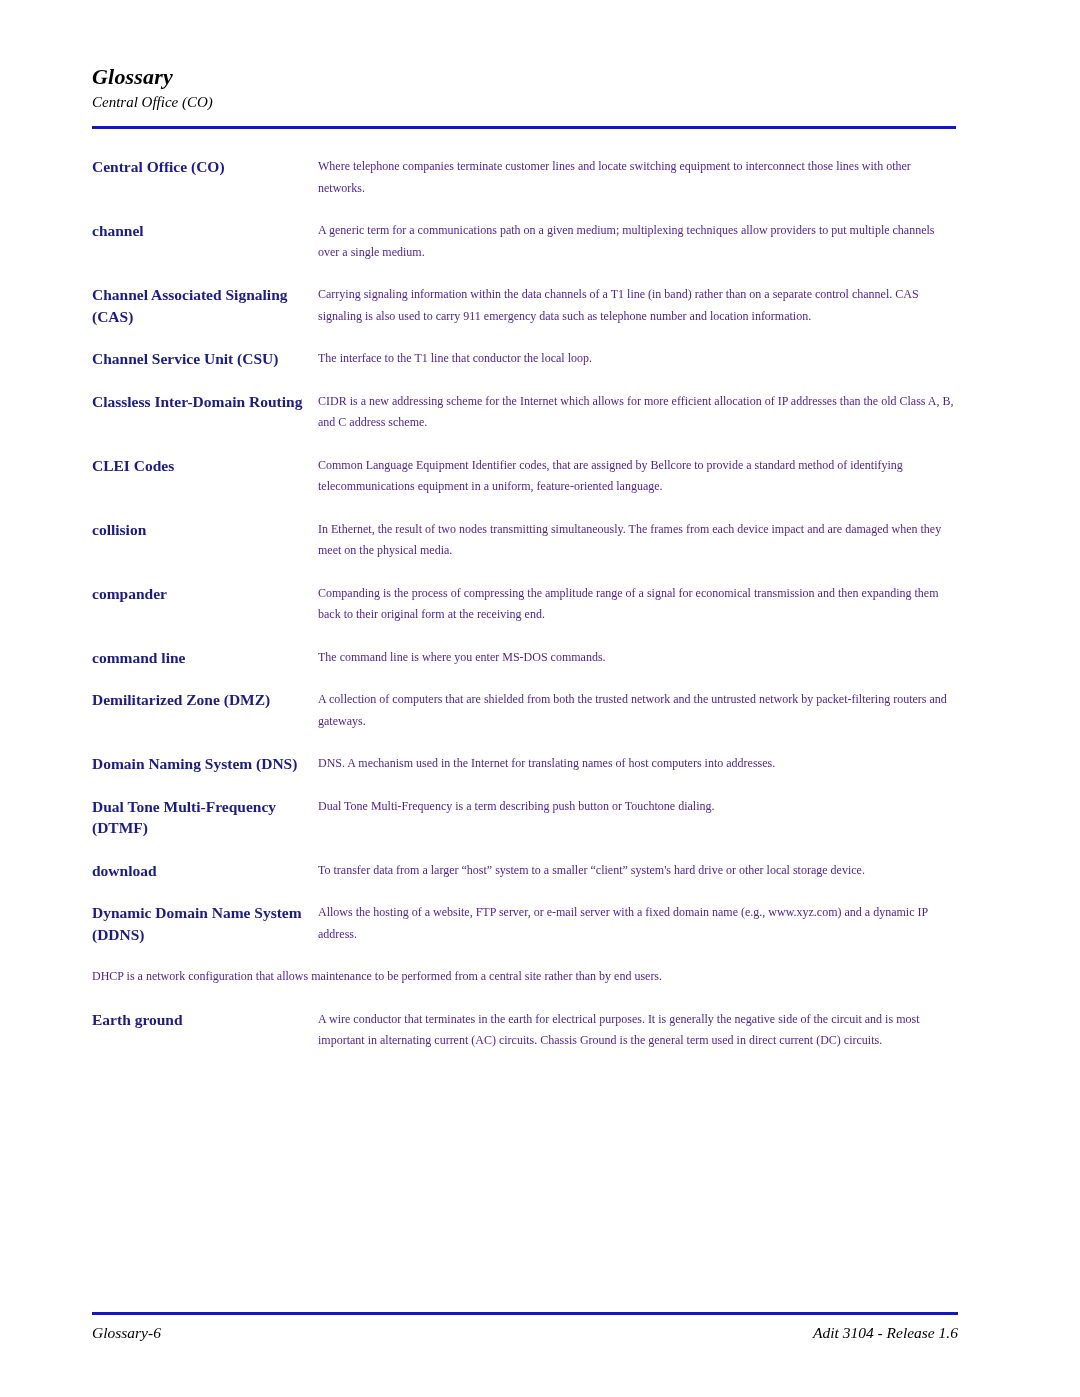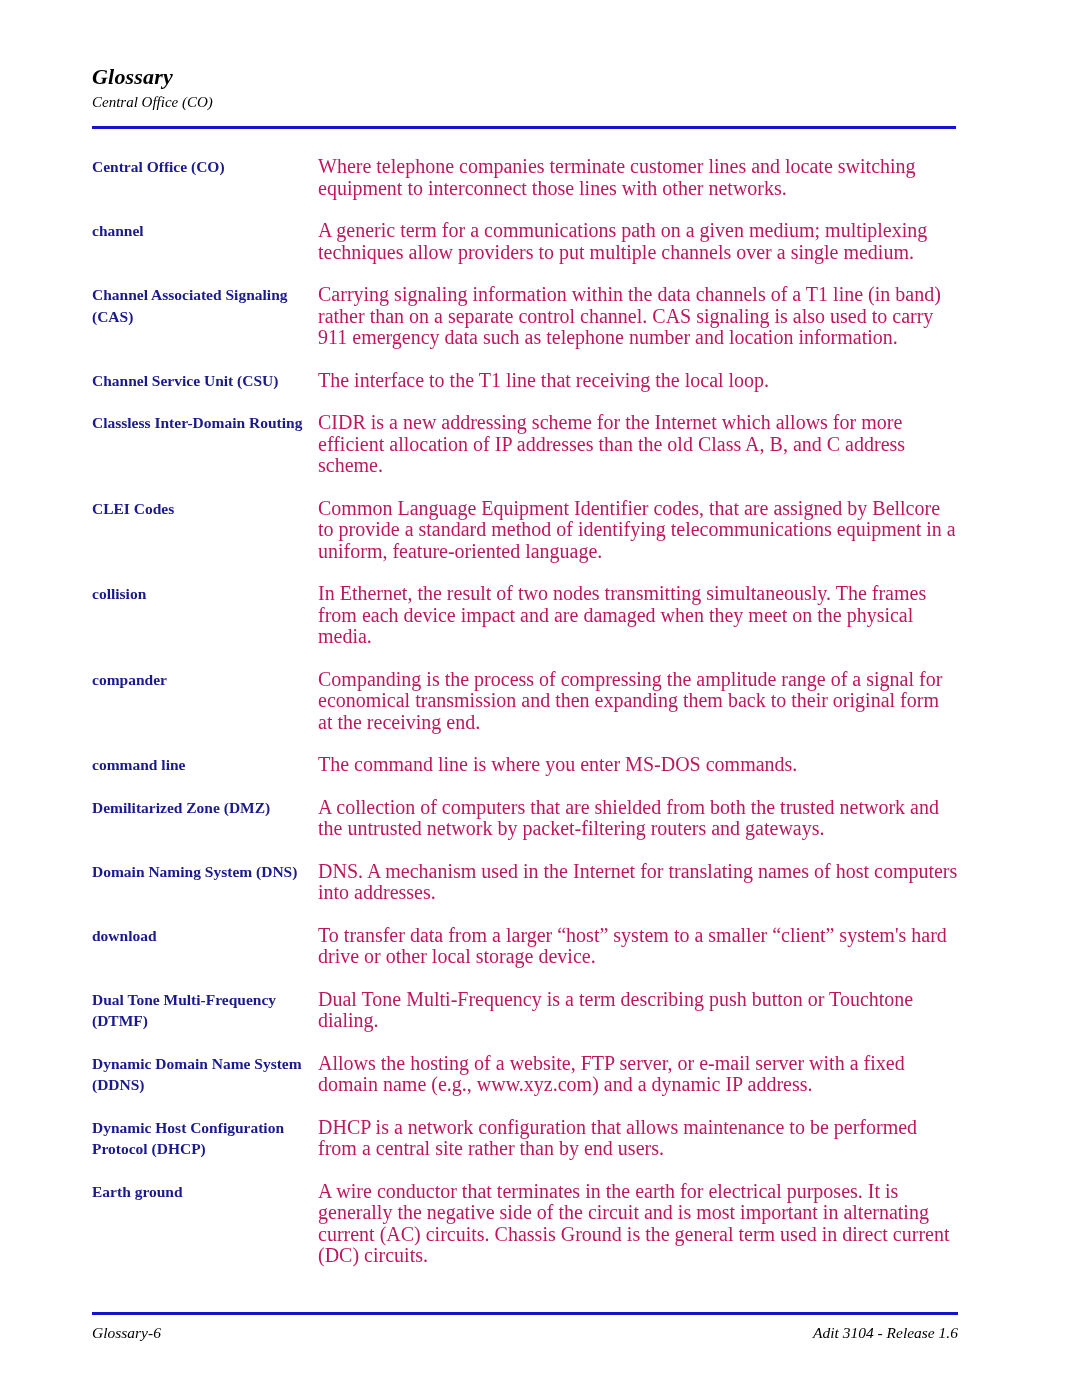--- a/index.html
+++ b/index.html
@@ -74,24 +74,24 @@
     width: 226px;
     box-sizing: border-box;
     padding-right: 10px;
     font-size: 15.5px;
     font-weight: bold;
     line-height: 21.5px;
     color: #1a1a8c;
   }
   .entry-definition {
     flex: 1 1 auto;
-    font-size: 20px;
+    font-size: 12px;
     font-weight: normal;
     line-height: 21.5px;
-    color: #be185d;
+    color: #4c1d95;
     max-width: 640px;
   }
 
   
   .footer-rule {
     position: absolute;
     left: 92px;
     top: 1308px;
     width: 866px;
     height: 3px;
@@ -135,21 +135,21 @@
       <div class="glossary-entry">
         <div class="entry-term">channel</div>
         <div class="entry-definition">A generic term for a communications path on a given medium; multiplexing techniques allow providers to put multiple channels over a single medium.</div>
       </div>
       <div class="glossary-entry">
         <div class="entry-term">Channel Associated Signaling (CAS)</div>
         <div class="entry-definition">Carrying signaling information within the data channels of a T1 line (in band) rather than on a separate control channel. CAS signaling is also used to carry 911 emergency data such as telephone number and location information.</div>
       </div>
       <div class="glossary-entry">
         <div class="entry-term">Channel Service Unit (CSU)</div>
-        <div class="entry-definition">The interface to the T1 line that receiving the local loop.</div>
+        <div class="entry-definition">The interface to the T1 line that conductor the local loop.</div>
       </div>
       <div class="glossary-entry">
         <div class="entry-term">Classless Inter-Domain Routing</div>
         <div class="entry-definition">CIDR is a new addressing scheme for the Internet which allows for more efficient allocation of IP addresses than the old Class A, B, and C address scheme.</div>
       </div>
       <div class="glossary-entry">
         <div class="entry-term">CLEI Codes</div>
         <div class="entry-definition">Common Language Equipment Identifier codes, that are assigned by Bellcore to provide a standard method of identifying telecommunications equipment in a uniform, feature-oriented language.</div>
       </div>
       <div class="glossary-entry">
@@ -166,33 +166,32 @@
       </div>
       <div class="glossary-entry">
         <div class="entry-term">Demilitarized Zone (DMZ)</div>
         <div class="entry-definition">A collection of computers that are shielded from both the trusted network and the untrusted network by packet-filtering routers and gateways.</div>
       </div>
       <div class="glossary-entry">
         <div class="entry-term">Domain Naming System (DNS)</div>
         <div class="entry-definition">DNS. A mechanism used in the Internet for translating names of host computers into addresses.</div>
       </div>
       <div class="glossary-entry">
+        <div class="entry-term">Dual Tone Multi-Frequency (DTMF)</div>
+        <div class="entry-definition">Dual Tone Multi-Frequency is a term describing push button or Touchtone dialing.</div>
+      </div>
+      <div class="glossary-entry">
         <div class="entry-term">download</div>
         <div class="entry-definition">To transfer data from a larger “host” system to a smaller “client” system's hard drive or other local storage device.</div>
       </div>
       <div class="glossary-entry">
-        <div class="entry-term">Dual Tone Multi-Frequency (DTMF)</div>
-        <div class="entry-definition">Dual Tone Multi-Frequency is a term describing push button or Touchtone dialing.</div>
-      </div>
-      <div class="glossary-entry">
         <div class="entry-term">Dynamic Domain Name System (DDNS)</div>
         <div class="entry-definition">Allows the hosting of a website, FTP server, or e-mail server with a fixed domain name (e.g., www.xyz.com) and a dynamic IP address.</div>
       </div>
       <div class="glossary-entry">
-        <div class="entry-term">Dynamic Host Configuration Protocol (DHCP)</div>
         <div class="entry-definition">DHCP is a network configuration that allows maintenance to be performed from a central site rather than by end users.</div>
       </div>
       <div class="glossary-entry">
         <div class="entry-term">Earth ground</div>
         <div class="entry-definition">A wire conductor that terminates in the earth for electrical purposes. It is generally the negative side of the circuit and is most important in alternating current (AC) circuits. Chassis Ground is the general term used in direct current (DC) circuits.</div>
       </div>
     </div>
 
   <div class="footer-rule"></div>
 

